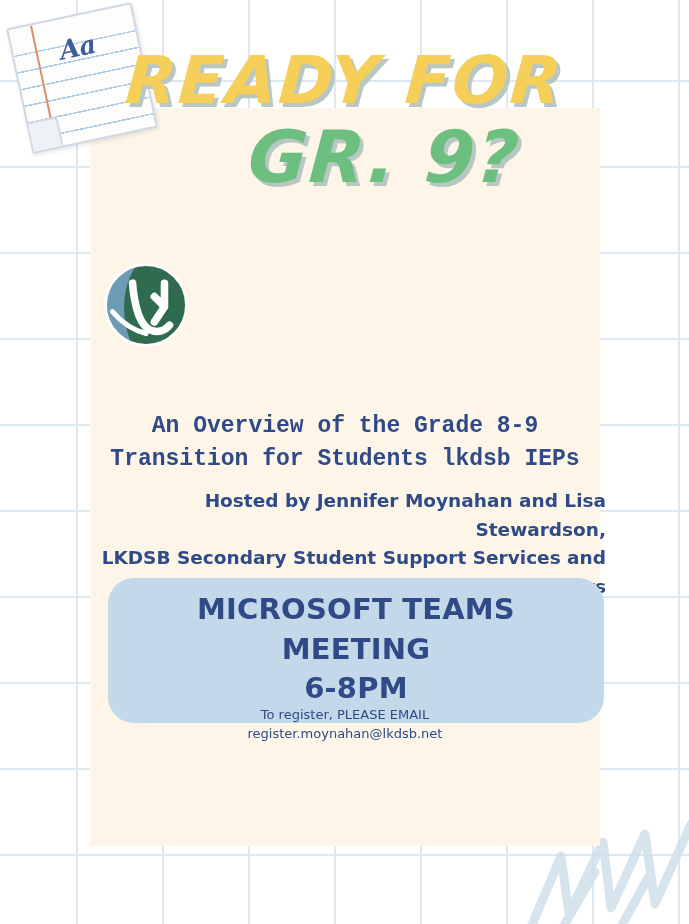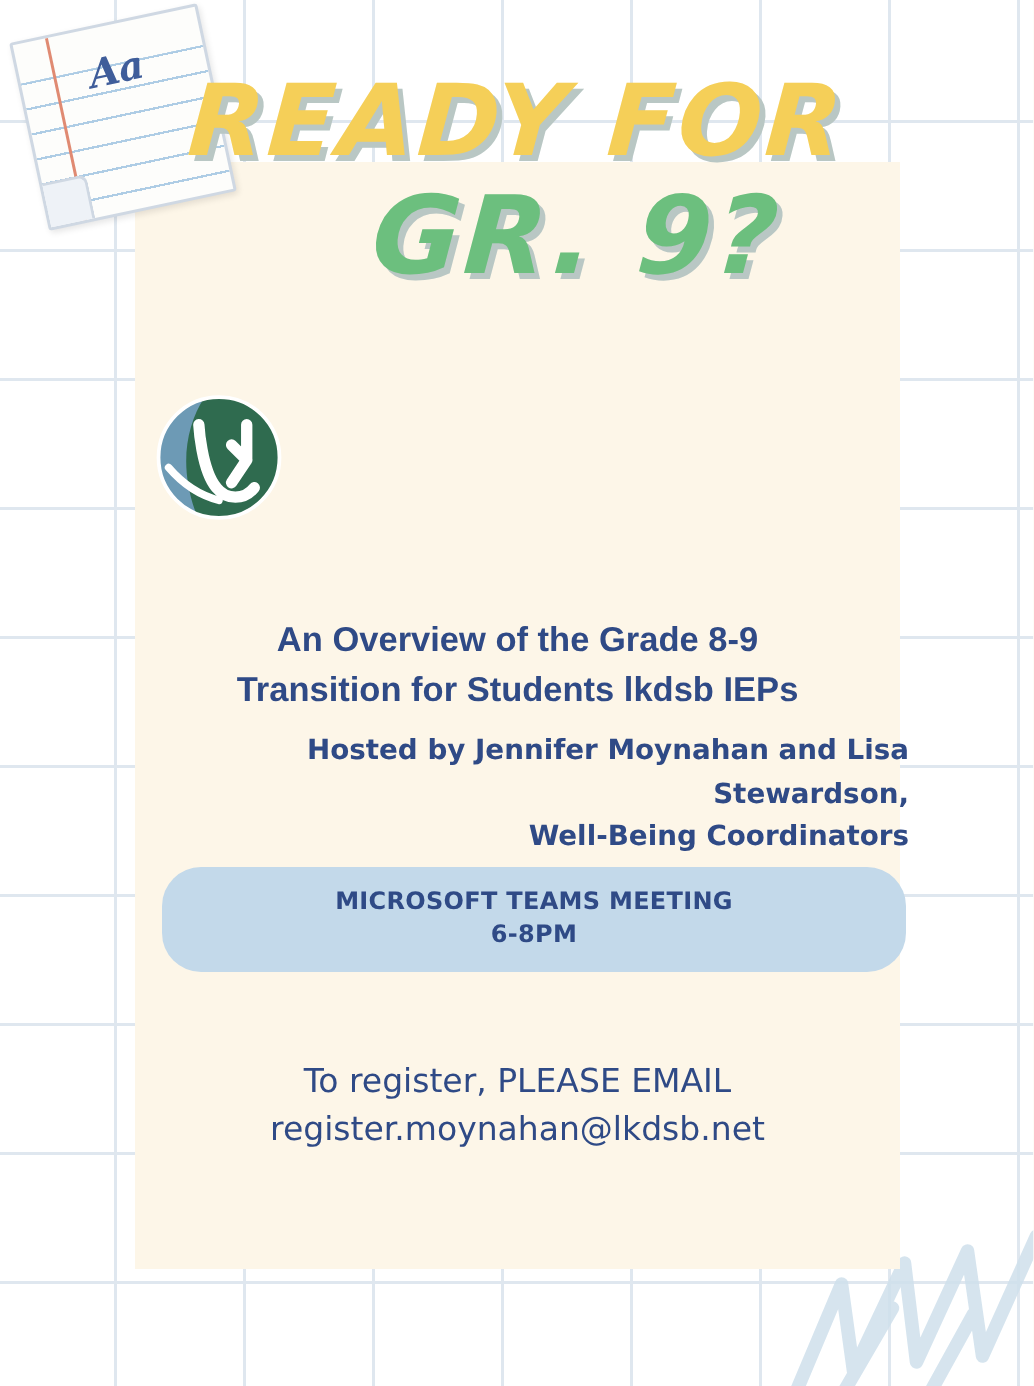--- a/index.html
+++ b/index.html
@@ -159,21 +159,21 @@
     z-index: 7;
   }
 
   
   .subtitle {
     position: absolute;
     left: 104px;
     width: 482px;
     top: 410px;
     text-align: center;
-    font-family: Liberation Sans, sans-serif;
+    font-family: Liberation Mono, monospace;
     font-weight: bold;
     font-size: 23px;
     line-height: 1.45;
     color: #2f4a86;
     z-index: 6;
   }
 
   .hosted {
     position: absolute;
     left: 84px;
@@ -192,36 +192,36 @@
     position: absolute;
     left: 108px;
     top: 578px;
     width: 496px;
     padding: 12px 21px 14px;
     background: #c3d9ea;
     border-radius: 26px;
     text-align: center;
     font-family: "DejaVu Sans", sans-serif;
     font-weight: bold;
-    font-size: 16px;
+    font-size: 29px;
     line-height: 1.37;
     color: #2f4a86;
     letter-spacing: 0.2px;
     z-index: 6;
     box-sizing: border-box;
   }
 
   .register {
     position: absolute;
     left: 104px;
     width: 482px;
     top: 706px;
     text-align: center;
     font-family: "DejaVu Sans", sans-serif;
-    font-size: 22px;
+    font-size: 13px;
     line-height: 1.45;
     color: #2f4a86;
     z-index: 6;
   }
   .register .line {
     display: block;
   }
 </style>
 </head>
 <body>
@@ -270,20 +270,21 @@
     <circle cx="50" cy="50" r="48" fill="none" stroke="#ffffff" stroke-width="3"></circle>
   </svg>
 
   <div class="subtitle">
     <div>An Overview of the Grade 8-9</div>
     <div>Transition for Students lkdsb IEPs</div>
   </div>
 
   <div class="hosted">
     <div>Hosted by Jennifer Moynahan and Lisa Stewardson,</div>
+    <div>LKDSB Secondary Student Support Services and</div>
     <div>Well-Being Coordinators</div>
   </div>
 
   <div class="meeting-box">
     <div>MICROSOFT TEAMS MEETING</div>
     <div>6-8PM</div>
   </div>
 
   <div class="register">
     <span class="line">To register, PLEASE EMAIL</span>

